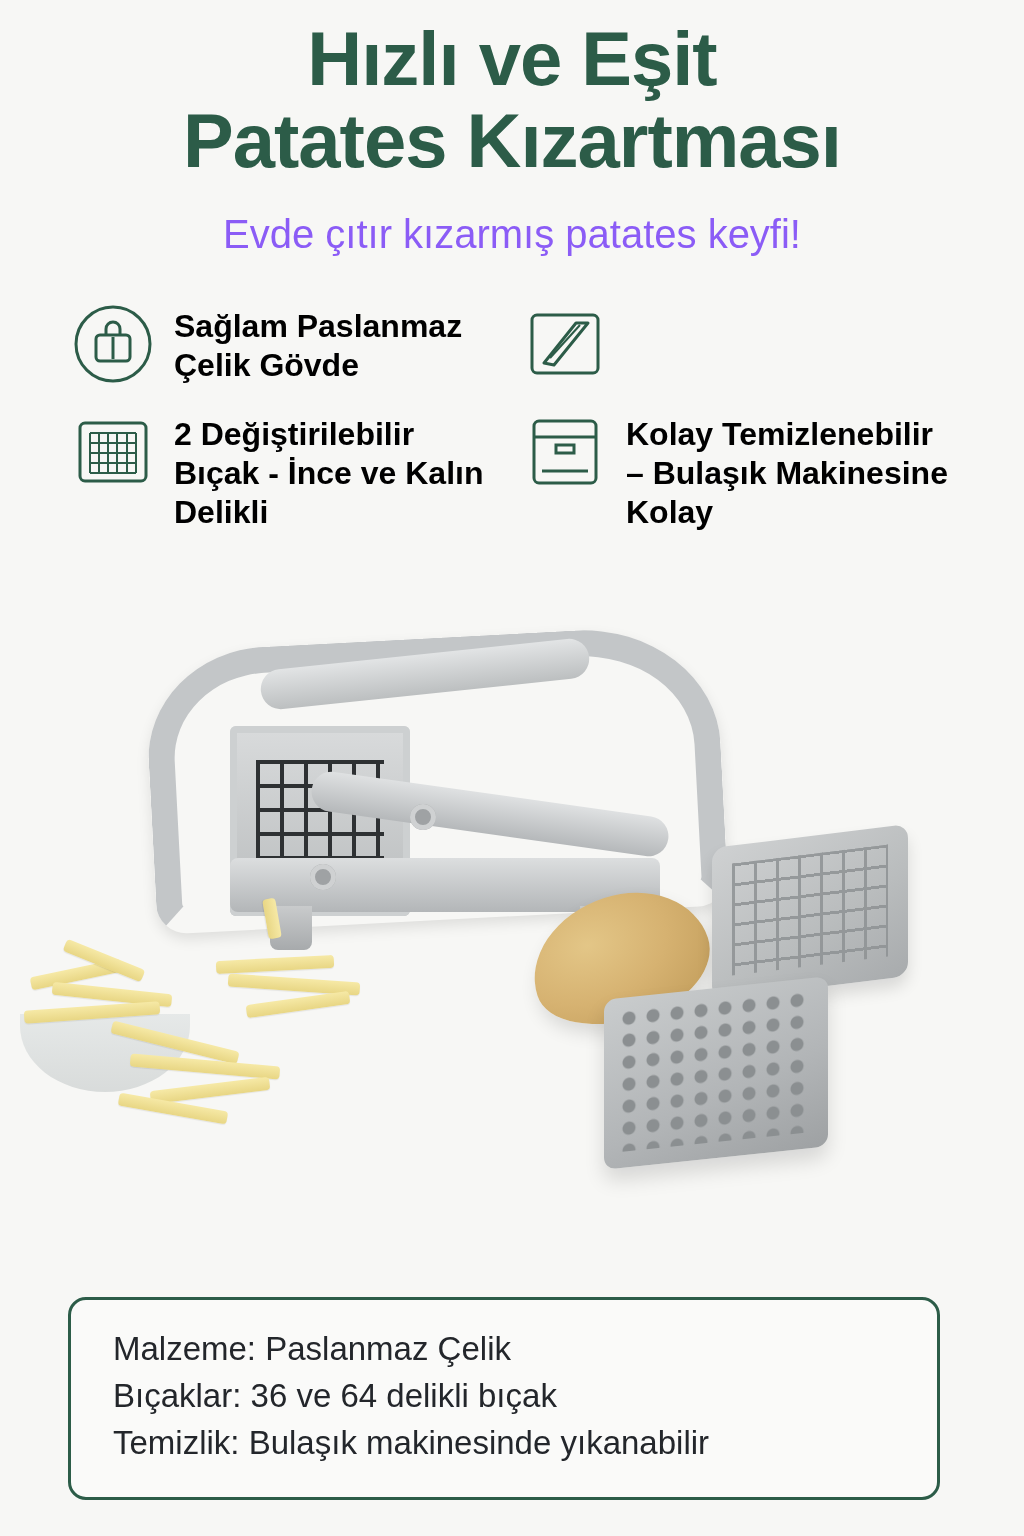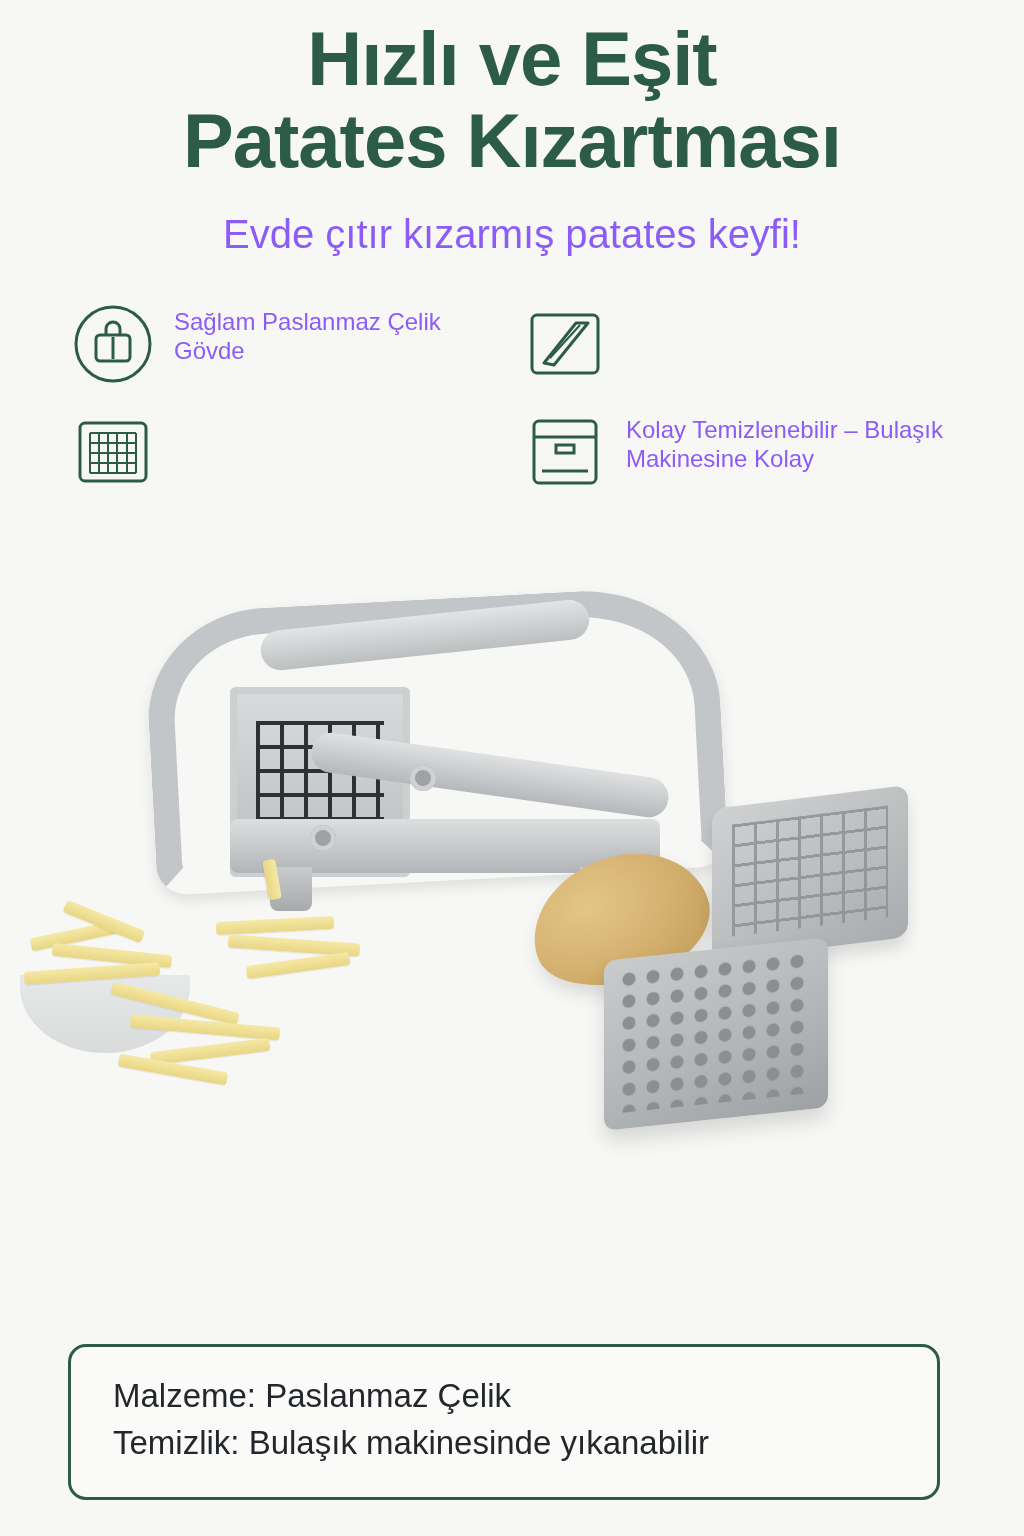--- a/index.html
+++ b/index.html
@@ -58,24 +58,24 @@
   }
   .feature .ficon {
     flex: 0 0 auto;
     width: 82px;
     height: 82px;
     display: flex;
     align-items: center;
     justify-content: center;
   }
   .feature .ftext {
-    color: #8b5cf6;
-    font-size: 24px;
+    color: #000000;
+    font-size: 32px;
     line-height: 1.22;
-    font-weight: 400;
+    font-weight: 700;
     padding-top: 4px;
   }
 
   
   .product {
     position: relative;
     height: 640px;
     margin-top: 4px;
   }
 
@@ -263,20 +263,21 @@
             <line x1="18" y1="62" x2="64" y2="62"></line>
             <line x1="18" y1="22" x2="18" y2="62"></line>
             <line x1="27" y1="22" x2="27" y2="62"></line>
             <line x1="36" y1="22" x2="36" y2="62"></line>
             <line x1="45" y1="22" x2="45" y2="62"></line>
             <line x1="55" y1="22" x2="55" y2="62"></line>
             <line x1="64" y1="22" x2="64" y2="62"></line>
           </g>
         </svg>
       </span>
+      <span class="ftext">2 Değiştirilebilir Bıçak - İnce ve Kalın Delikli</span>
     </div>
 
     <div class="feature">
       <span class="ficon">
         <svg width="82" height="82" viewBox="0 0 82 82" aria-hidden="true">
           <rect x="10" y="10" width="62" height="62" rx="5" fill="none" stroke="#2c5c48" stroke-width="3"></rect>
           <line x1="10" y1="26" x2="72" y2="26" stroke="#2c5c48" stroke-width="3"></line>
           <rect x="32" y="34" width="18" height="8" fill="none" stroke="#2c5c48" stroke-width="3"></rect>
           <line x1="18" y1="60" x2="64" y2="60" stroke="#2c5c48" stroke-width="3"></line>
         </svg>
@@ -323,16 +324,17 @@
     <div class="fry" style="left:150px; top:548px; width:120px; transform:rotate(-7deg);"></div>
     <div class="fry" style="left:118px; top:566px; width:110px; transform:rotate(10deg);"></div>
     <div class="fry" style="left:216px; top:422px; width:118px; transform:rotate(-3deg);"></div>
     <div class="fry" style="left:228px; top:442px; width:132px; transform:rotate(4deg);"></div>
     <div class="fry" style="left:246px; top:462px; width:104px; transform:rotate(-8deg);"></div>
     <div class="fry" style="left:252px; top:376px; width:40px;  transform:rotate(80deg);"></div>
   </div>
 
   <div class="specbox">
     <div class="spec">Malzeme: Paslanmaz Çelik</div>
+    <div class="spec">Bıçaklar: 36 ve 64 delikli bıçak</div>
     <div class="spec">Temizlik: Bulaşık makinesinde yıkanabilir</div>
   </div>
 
 </div>
 
 </body></html>

